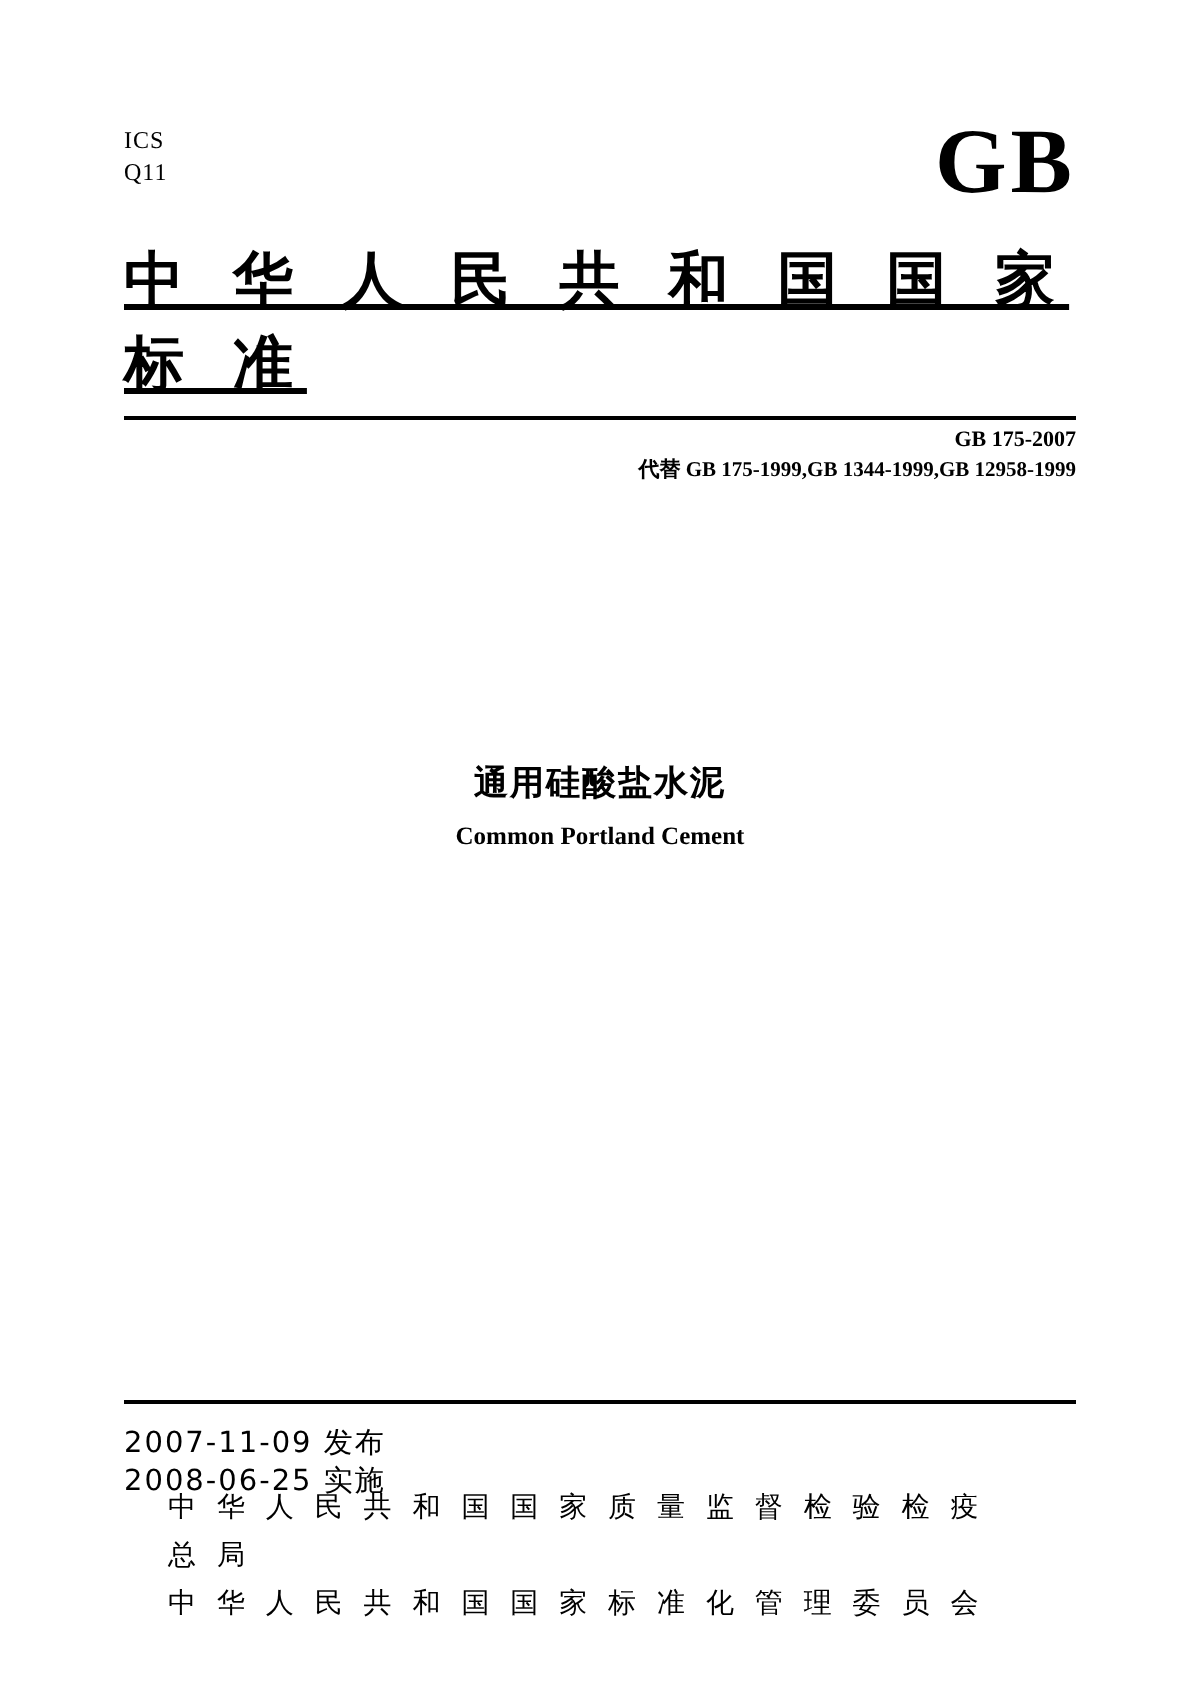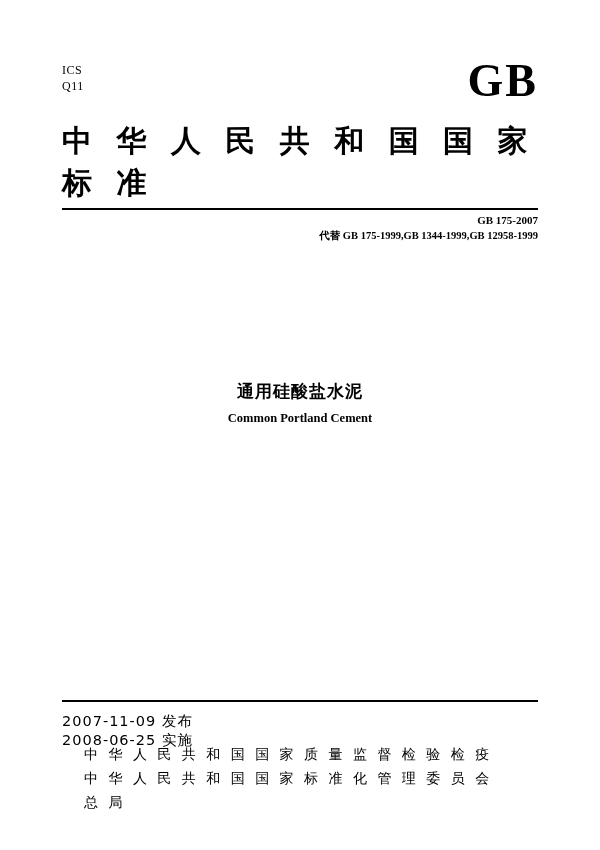--- a/index.html
+++ b/index.html
@@ -51,20 +51,21 @@
   .big-title {
     position: absolute;
     left: 62px;
     top: 120px;
     width: 478px;
     font-family: "DejaVu Sans", sans-serif;
     font-weight: bold;
     font-size: 30px;
     line-height: 42px;
     letter-spacing: 7px;
+    text-decoration: underline;
   }
   .big-title .l2 {
     display: block;
   }
 
   .rule-top {
     position: absolute;
     left: 62px;
     top: 208px;
     width: 476px;
@@ -176,17 +177,17 @@
 
   <div class="rule-bottom"></div>
 
   <div class="dates">
     <span>2007-11-09 发布</span>
     <span>2008-06-25 实施</span>
   </div>
 
   <div class="issuers">
     <div class="line">中 华 人 民 共 和 国 国 家 质 量 监 督 检 验 检 疫</div>
+    <div class="line">总 局</div>
     <div class="line">中 华 人 民 共 和 国 国 家 标 准 化 管 理 委 员 会</div>
-    <div class="line">总 局</div>
   </div>
 
 </div>
 
 </body></html>

